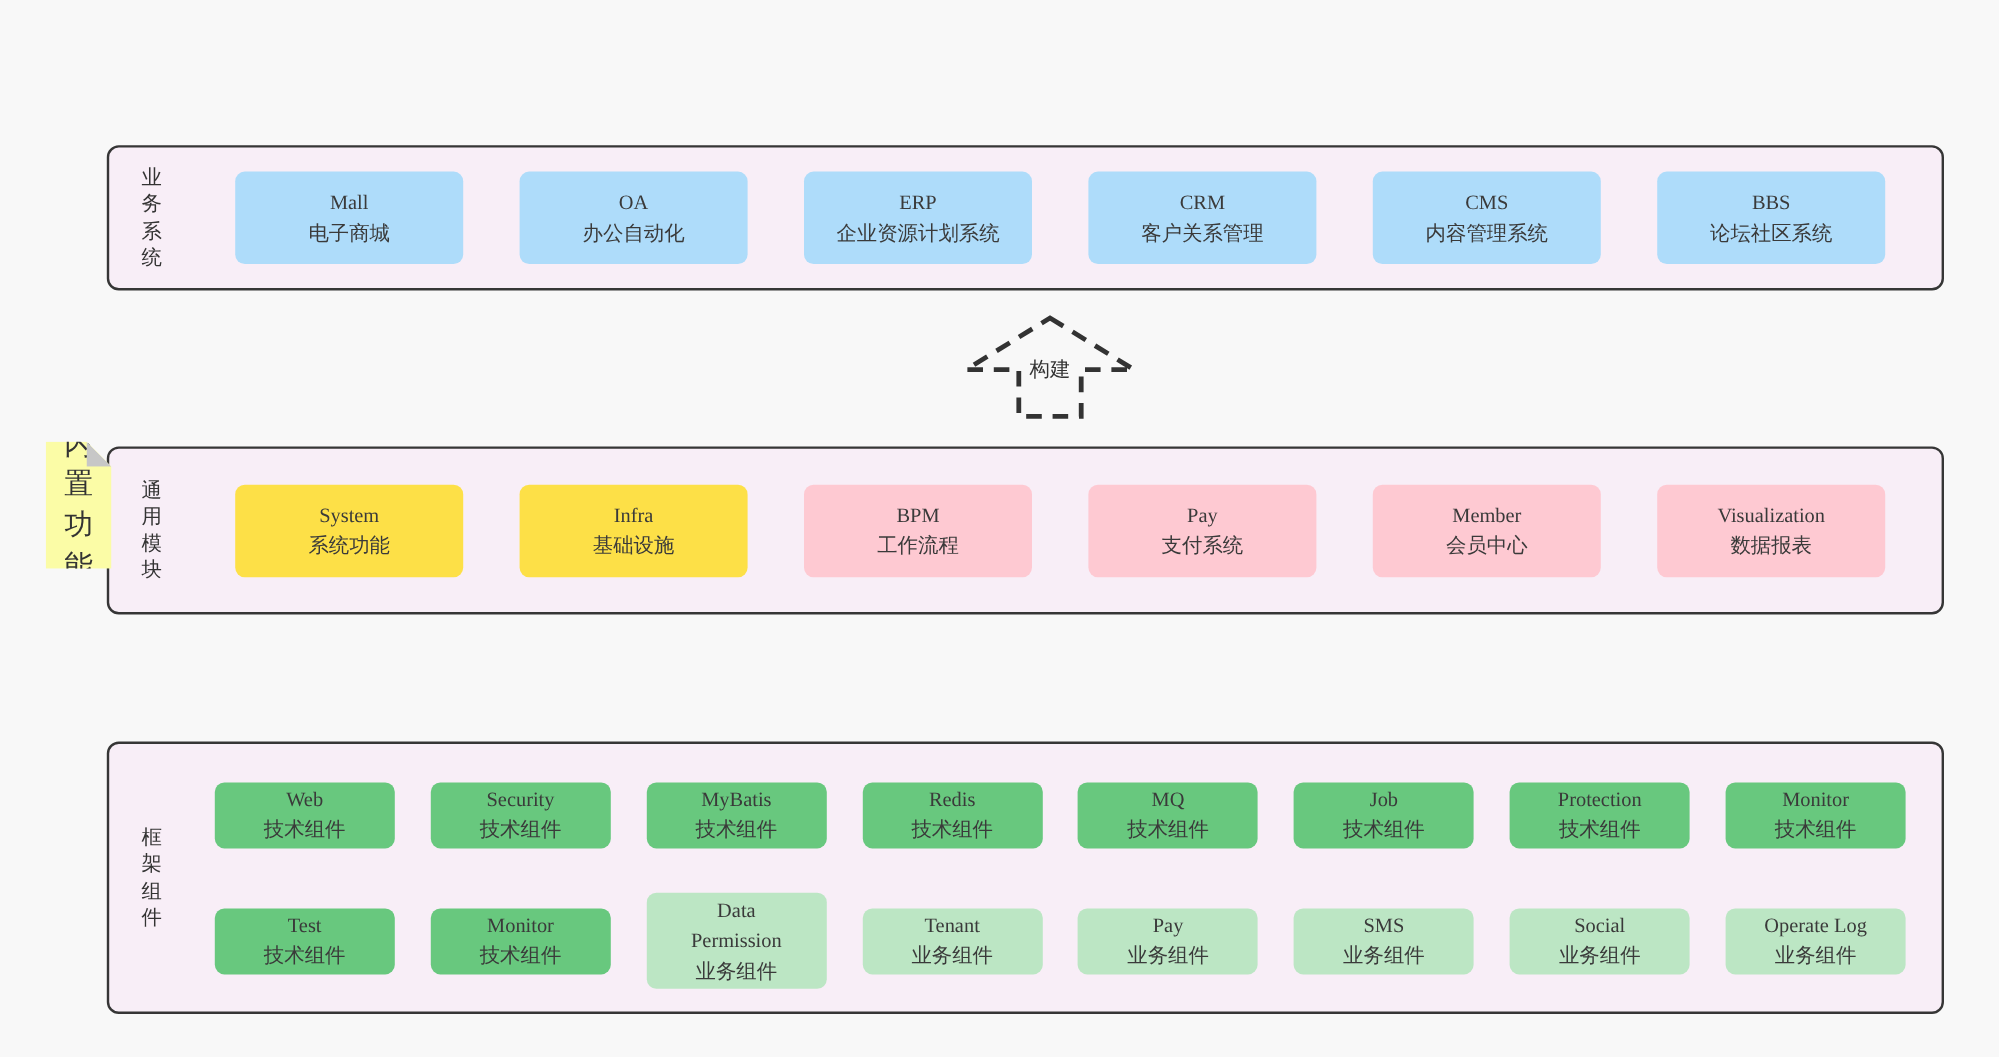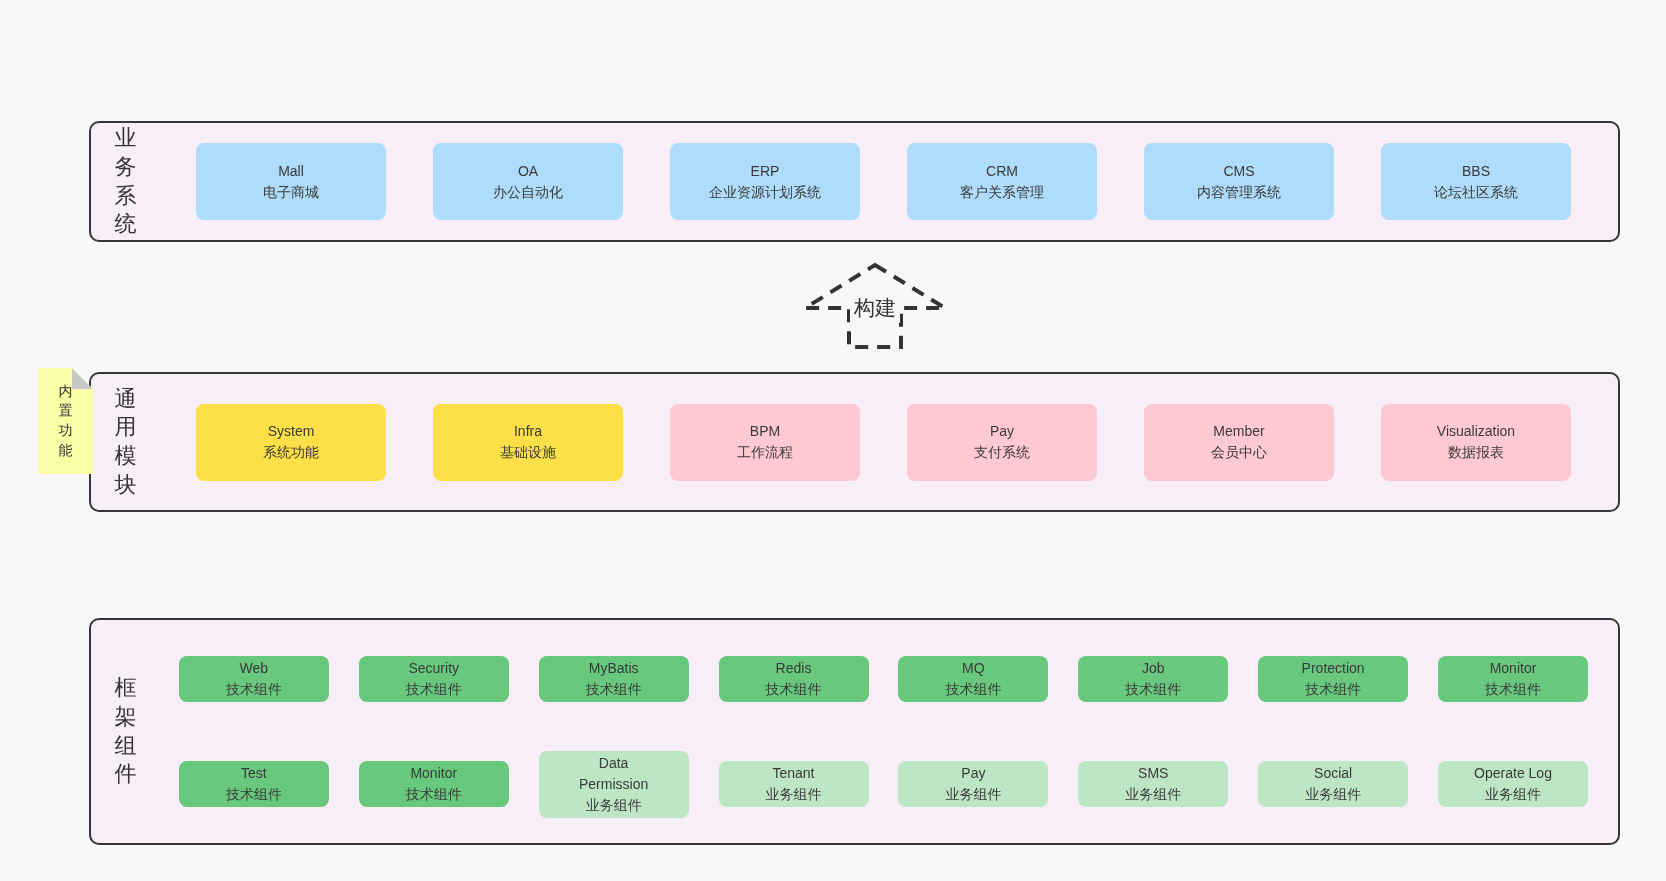--- a/index.html
+++ b/index.html
@@ -13,65 +13,65 @@
   }
   #panel-business  { top:121px; height:121px; }
   #panel-modules   { top:372px; height:140px; }
   #panel-framework { top:618px; height:227px; }
 
   .vlabel {
     width:46px; margin-left:12px; flex:0 0 auto;
     display:flex; align-items:center; justify-content:center;
   }
   .vlabel span {
-    display:block; width:1.05em; word-break:break-all; text-align:left;
-    font-size:22px; line-height:1.3; color:#333;
+    display:block; width:1.05em; word-break:break-all; text-align:right;
+    font-size:17px; line-height:1.3; color:#333;
   }
 
   .boxes { flex:1 1 auto; display:flex; align-items:center; justify-content:space-evenly; }
   #boxes-framework {
     display:grid; grid-template-columns:repeat(8,150px); grid-auto-rows:83px;
     row-gap:22px; justify-content:space-evenly; align-content:center;
   }
 
   .box {
     border-radius:8px; display:flex; flex-direction:column; align-items:center;
     justify-content:center; text-align:center; box-sizing:border-box;
-    font-size:14px; line-height:1.5; color:#3a3a3a; padding:2px 4px;
+    font-size:17px; line-height:1.5; color:#3a3a3a; padding:2px 4px;font-family:Liberation Serif, serif;
   }
   .box.big { width:190px; height:77px; }
   .box .name { white-space:pre-line; }
   .box.blue        { background:#aedcfa; }
   .box.red         { background:#fde047; }
   .box.pink        { background:#fec9d2; }
   .box.green       { background:#68c87e; }
   .box.green-light { background:#bce6c4; }
 
   
   .arrow { position:absolute; width:150px; height:88px; }
   #arrow-build     { left:800px; top:262px; }
   #arrow-implement { left:817px; top:512px; }
   .arrow svg { position:absolute; left:0; top:0; }
   .arrow .arrow-label {
     position:absolute; left:50%; top:46px; transform:translate(-50%,-50%);
-    background:#f8f8f8; padding:1px 4px; font-size:21px; color:#333; white-space:nowrap;
+    background:#f8f8f8; padding:1px 4px; font-size:17px; color:#333; white-space:nowrap;
   }
 
   
   .sticky {
     position:absolute; left:38px; width:55px; background:#fbfca6;
     display:flex; align-items:center; justify-content:center;
     clip-path:polygon(0 0, calc(100% - 21px) 0, 100% 21px, 100% 100%, 0 100%);
     z-index:3;
   }
   #sticky-modules   { top:368px; height:106px; }
   #sticky-framework { top:655px; height:118px; }
   .sticky span {
     display:block; width:1.05em; word-break:break-all; text-align:center;
-    font-size:14px; line-height:1.4; color:#333;
+    font-size:24px; line-height:1.4; color:#333;
   }
   .sticky .fold {
     position:absolute; top:0; right:0; width:21px; height:21px;
     background:#c7c7c7; clip-path:polygon(0 0, 100% 100%, 0 100%);
   }
 </style>
 </head>
 <body>
 
 <div class="canvas">

